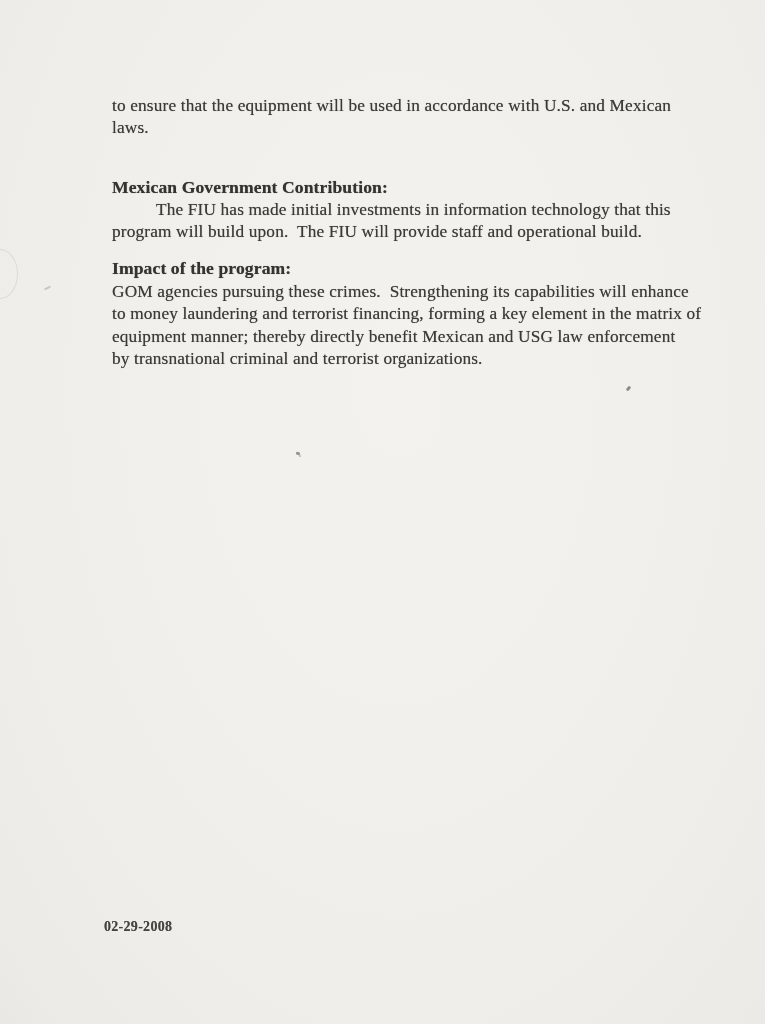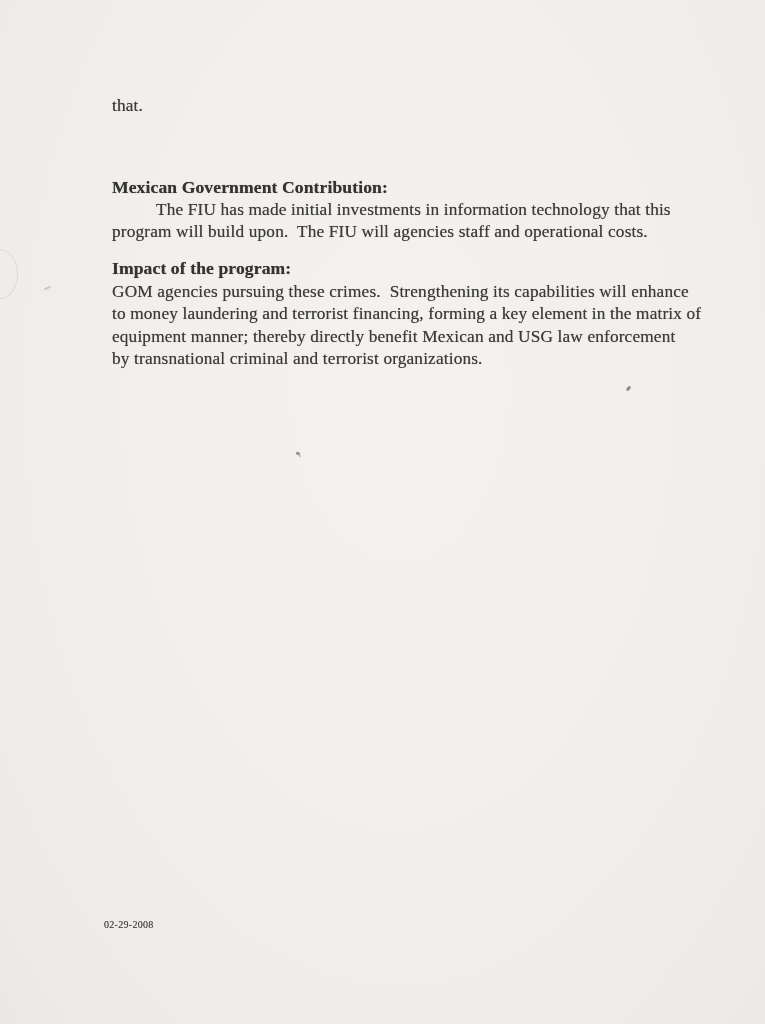--- a/index.html
+++ b/index.html
@@ -41,22 +41,22 @@
     line-height: 22.4px;
     letter-spacing: 0.1px;
     color: #34332f;
     text-shadow: 0 0 0.7px rgba(55, 53, 49, 0.7);
     white-space: pre;
   }
   .footer-date {
     position: absolute;
     left: 104px;
     top: 919px;
-    font-size: 10px;
-    font-weight: normal;
+    font-size: 14px;
+    font-weight: bold;
     letter-spacing: 0.3px;
     color: #46443f;
     text-shadow: 0 0 0.6px rgba(70, 68, 63, 0.6);
   }
   
   .artifact { position: absolute; pointer-events: none; }
   .arc-mark {
     left: -18px;
     top: 249px;
     width: 34px;
@@ -100,28 +100,29 @@
     background: #b7b4ae;
     border-radius: 50%;
   }
 </style>
 </head>
 <body>
 
 <div class="page">
 
   <div class="para" style="top:95px">
-    <div class="line">that.</div>
+    <div class="line">to ensure that the equipment will be used in accordance with U.S. and Mexican</div>
+    <div class="line">laws.</div>
   </div>
 
   <h2 class="heading" style="top:176px">Mexican Government Contribution:</h2>
 
   <div class="para" style="top:199px">
     <div class="line indent">The FIU has made initial investments in information technology that this</div>
-    <div class="line">program will build upon.  The FIU will agencies staff and operational costs.</div>
+    <div class="line">program will build upon.  The FIU will provide staff and operational build.</div>
   </div>
 
   <h2 class="heading" style="top:257px">Impact of the program:</h2>
 
   <div class="para" style="top:281px">
     <div class="line">GOM agencies pursuing these crimes.  Strengthening its capabilities will enhance</div>
     <div class="line">to money laundering and terrorist financing, forming a key element in the matrix of</div>
     <div class="line">equipment manner; thereby directly benefit Mexican and USG law enforcement</div>
     <div class="line">by transnational criminal and terrorist organizations.</div>
   </div>

